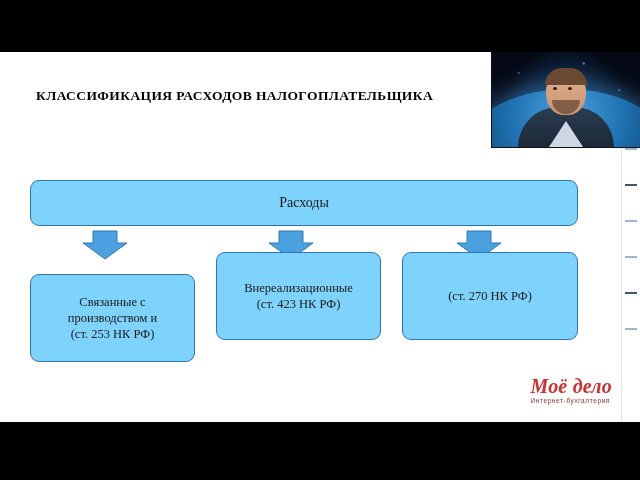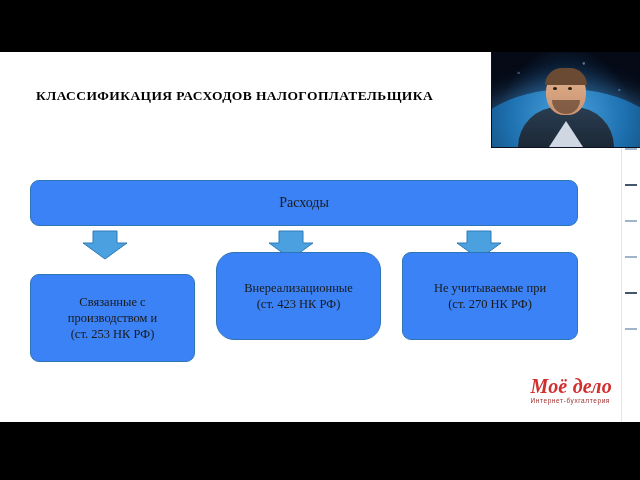--- a/index.html
+++ b/index.html
@@ -72,21 +72,21 @@
     color: #000000;
     white-space: nowrap;
   }
 
   
   .node {
     position: absolute;
     box-sizing: border-box;
     border: 1px solid #2e75b6;
     border-radius: 9px;
-    background: #3b82f6;
+    background: #7dd3fc;
     display: flex;
     align-items: center;
     justify-content: center;
     text-align: center;
     color: #1a1a1a;
     font-family: "Liberation Serif", serif;
     font-size: 13px;
     line-height: 1.28;
     padding: 4px 6px;
   }
@@ -97,21 +97,21 @@
     height: 46px;
     font-size: 14px;
   }
   .leaf {
     top: 200px;
     height: 88px;
     width: 165px;
     font-size: 12.5px;
   }
   #node-l1 { left: 30px; margin-top: 22px; }
-  #node-l2 { left: 216px; border-radius: 18px; }
+  #node-l2 { left: 216px; }
   #node-l3 { left: 402px; width: 176px; }
 
   .node-line { display: block; }
 
   
   .arrow {
     position: absolute;
     width: 46px;
     height: 30px;
   }
@@ -285,21 +285,20 @@
 
     <div class="node leaf" id="node-l2">
       <div>
         <span class="node-line">Внереализационные</span>
         <span class="node-line">(ст. 423 НК РФ)</span>
       </div>
     </div>
 
     <div class="node leaf" id="node-l3">
       <div>
-        <span class="node-line">Не учитываемые при</span>
         <span class="node-line">(ст. 270 НК РФ)</span>
       </div>
     </div>
 
     <div id="logo">
       <div class="logo-main">Моё дело</div>
       <div class="logo-sub">Интернет-бухгалтерия</div>
     </div>
 
     <div id="webcam">

